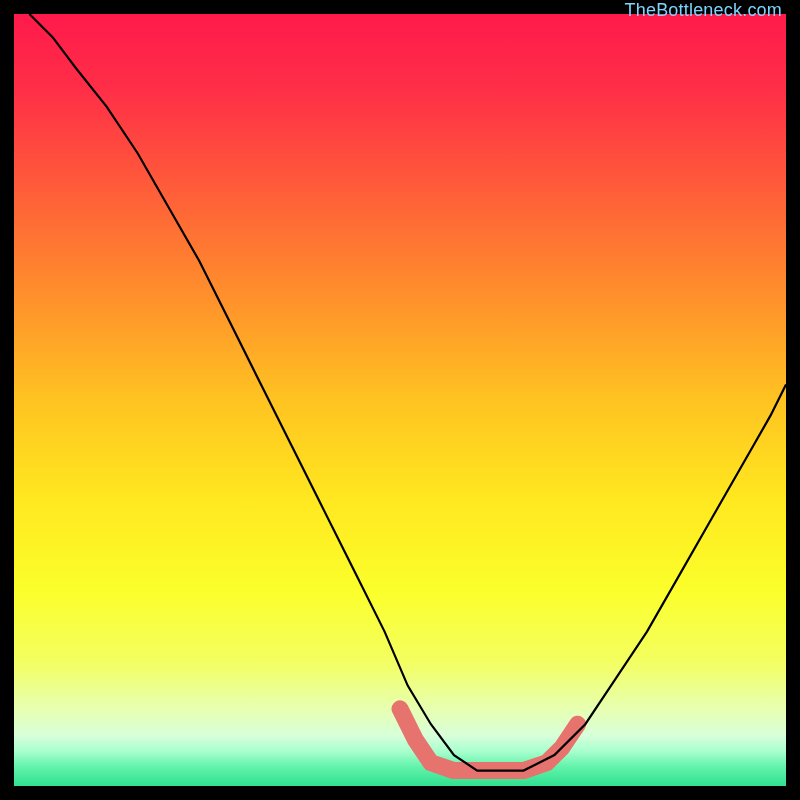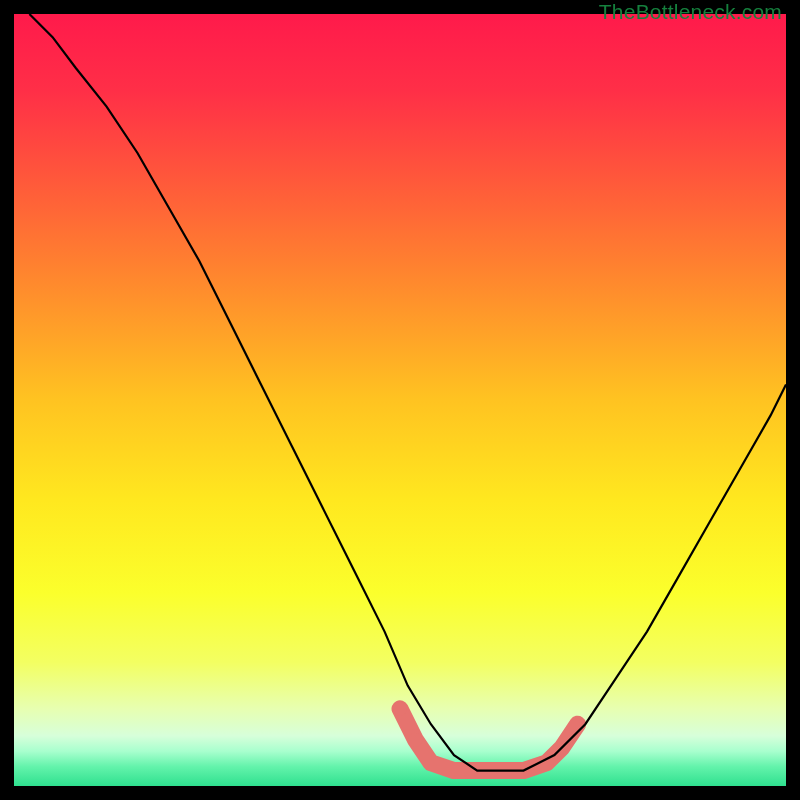--- a/index.html
+++ b/index.html
@@ -23,22 +23,22 @@
     position: absolute;
     left: 0;
     top: 0;
     width: 772px;
     height: 772px;
   }
   .watermark {
     position: absolute;
     top: 0px;
     right: 18px;
-    color: #15803d;
-    font-size: 21px;
+    color: #7dd3fc;
+    font-size: 18px;
     font-weight: 500;
     letter-spacing: 0.2px;
   }
   svg {
     display: block;
   }
 </style>
 </head>
 <body>
 

